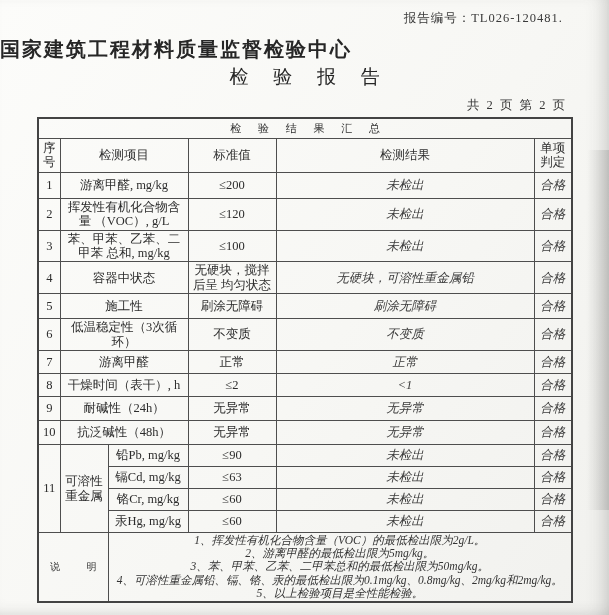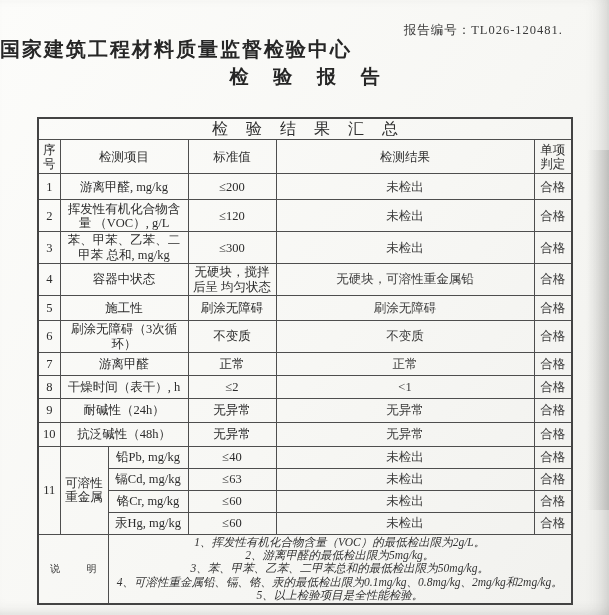--- a/index.html
+++ b/index.html
@@ -8,55 +8,56 @@
     width: 609px;
     height: 615px;
     overflow: hidden;
     background: linear-gradient(125deg, #fcfcfa 0%, #f7f7f4 55%, #f1f1ee 100%);
     box-shadow: inset -16px 0 20px -14px rgba(60,60,60,0.28),
                 inset 0 -12px 16px -13px rgba(60,60,60,0.18);
     font-family: "Liberation Serif", "DejaVu Serif", serif;
     color: #2e2e2e;
   }
   .report-no {
-    position: absolute; top: 22px; right: 46px;
+    position: absolute; top: 10px; right: 46px;
     font-size: 12.5px; letter-spacing: 1px; color: #3a3a3a;
   }
   .center-name {
     position: absolute; top: 36px; left: 0; width: 100%;
     font-size: 20px; font-weight: bold;
     letter-spacing: 2px; color: #262626;
   }
   .report-title {
     position: absolute; top: 64px; left: 0; width: 100%;
-    text-align: center; font-size: 19px; font-weight: bold;
+    text-align: center; font-size: 19px; font-weight: normal;
     letter-spacing: 10px; text-indent: 10px; color: #262626;
   }
   .page-info {
     position: absolute; top: 97px; right: 42px;
     font-size: 12.5px; letter-spacing: 2px; color: #353535;
   }
   table.results {
     position: absolute; left: 37px; top: 117px;
     width: 534px; border-collapse: collapse; table-layout: fixed;
     font-size: 12.5px; color: #2c2c2c;
     border: 2px solid #434343;
   }
   table.results td {
     border: 1px solid #4e4e4e;
     text-align: center; vertical-align: middle;
     padding: 1px 2px; line-height: 1.15;
     overflow: hidden;
   }
   td.caption-cell {
-    font-size: 16px; letter-spacing: 7px; text-indent: 7px;
+    font-size: 11px; letter-spacing: 7px; text-indent: 7px;
     color: #303030; padding: 2px 0;
   }
   td.hdr { color: #303030; }
   td.result, td.verdict {
+    font-style: italic;
     color: #3b3b3b;
   }
   td.notes-cell {
     text-align: left; font-size: 11.5px; line-height: 1.3;
     padding: 3px 4px 3px 5px; color: #333333; font-style: italic;
   }
   .notes-label {
     text-align: justify; text-align-last: justify;
     padding: 0 9px; font-size: 10px; color: #303030;
   }
@@ -68,20 +69,21 @@
   }
 </style>
 </head>
 <body>
 
 <div class="paper">
 
   <div class="report-no">报告编号：TL026-120481.</div>
   <div class="center-name">国家建筑工程材料质量监督检验中心</div>
   <div class="report-title">检 验 报 告</div>
+  <div class="page-info">共 2 页 第 2 页</div>
 
   <table class="results">
     <colgroup>
       <col style="width:22px">
         <col style="width:48px">
         <col style="width:80px">
       <col style="width:88px">
         <col style="width:258px">
         <col style="width:38px">
     </colgroup>
@@ -107,41 +109,41 @@
       <tr style="height:32px">
         <td>2</td>
         <td colspan="2">挥发性有机化合物含量 （VOC）, g/L</td>
         <td>≤120</td>
         <td class="result">未检出</td>
         <td class="verdict">合格</td>
       </tr>
       <tr style="height:29px">
         <td>3</td>
         <td colspan="2">苯、甲苯、乙苯、二甲苯 总和, mg/kg</td>
-        <td>≤300</td>
+        <td>≤100</td>
         <td class="result">未检出</td>
         <td class="verdict">合格</td>
       </tr>
       <tr style="height:32px">
         <td>4</td>
         <td colspan="2">容器中状态</td>
         <td>无硬块，搅拌后呈 均匀状态</td>
         <td class="result">无硬块，可溶性重金属铅</td>
         <td class="verdict">合格</td>
       </tr>
       <tr style="height:25px">
         <td>5</td>
         <td colspan="2">施工性</td>
         <td>刷涂无障碍</td>
         <td class="result">刷涂无障碍</td>
         <td class="verdict">合格</td>
       </tr>
       <tr style="height:24px">
         <td>6</td>
-        <td colspan="2">刷涂无障碍（3次循环）</td>
+        <td colspan="2">低温稳定性（3次循环）</td>
         <td>不变质</td>
         <td class="result">不变质</td>
         <td class="verdict">合格</td>
       </tr>
       <tr style="height:23px">
         <td>7</td>
         <td colspan="2">游离甲醛</td>
         <td>正常</td>
         <td class="result">正常</td>
         <td class="verdict">合格</td>
@@ -165,21 +167,21 @@
         <td colspan="2">抗泛碱性（48h）</td>
         <td>无异常</td>
         <td class="result">无异常</td>
         <td class="verdict">合格</td>
       </tr>
 
       <tr style="height:22px">
         <td rowspan="4">11</td>
         <td rowspan="4">可溶性重金属</td>
         <td>铅Pb, mg/kg</td>
-        <td>≤40</td>
+        <td>≤90</td>
         <td class="result">未检出</td>
         <td class="verdict">合格</td>
       </tr>
       <tr style="height:22px">
         <td>镉Cd, mg/kg</td>
         <td>≤63</td>
         <td class="result">未检出</td>
         <td class="verdict">合格</td>
       </tr>
       <tr style="height:22px">

